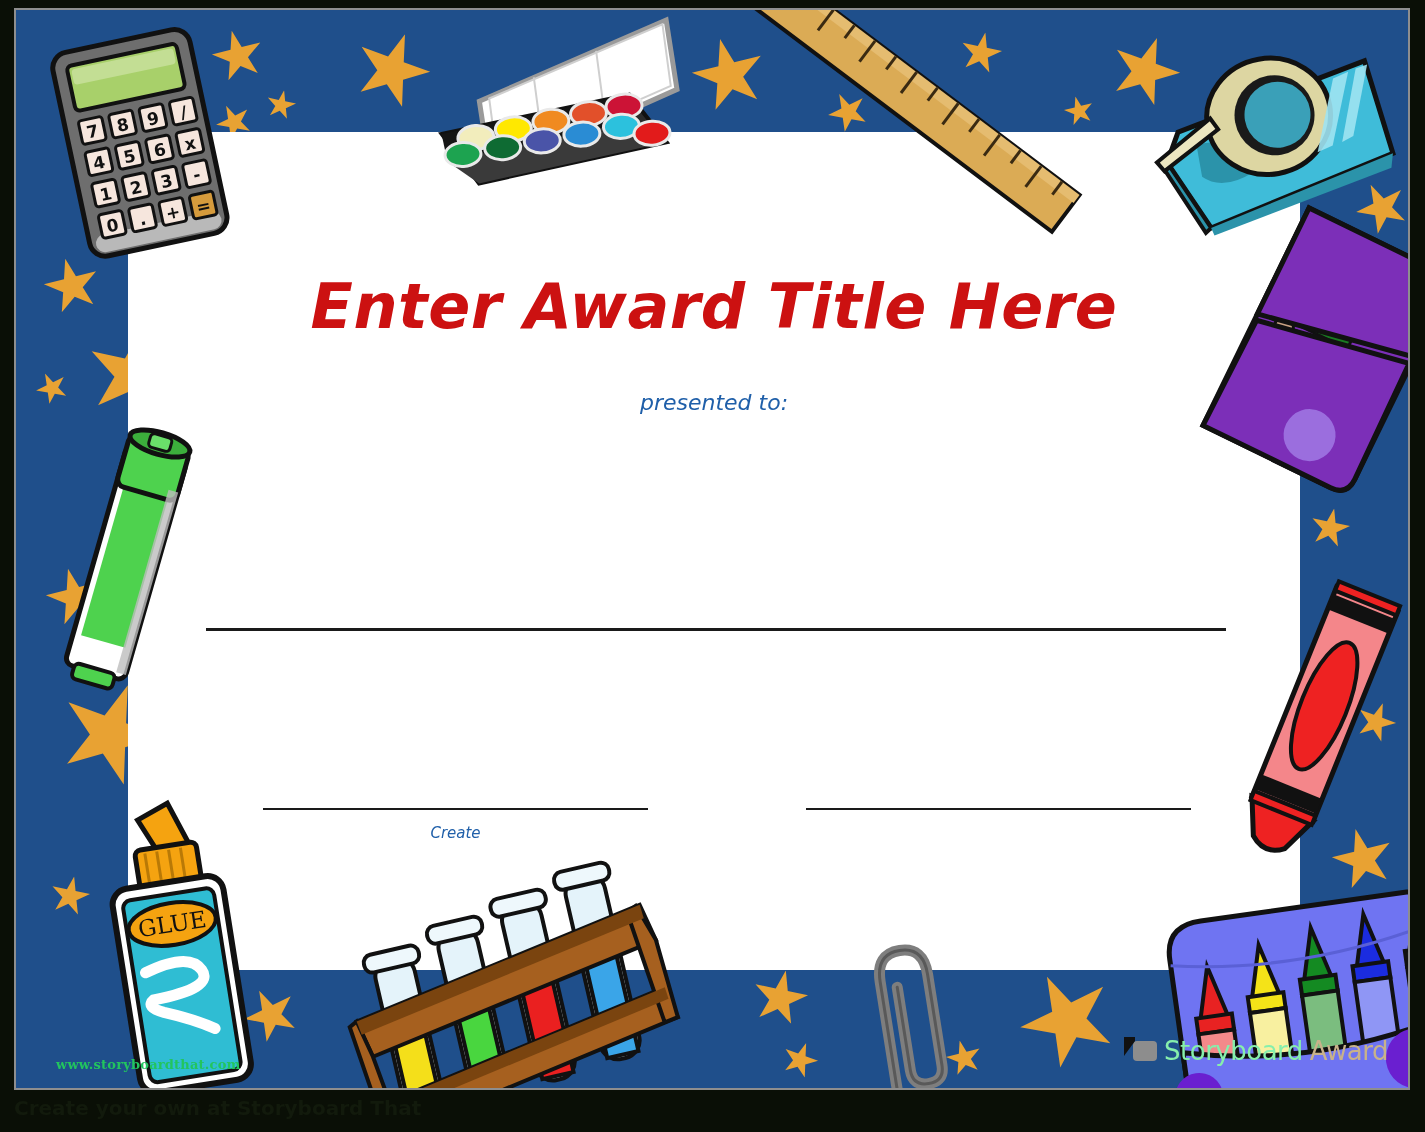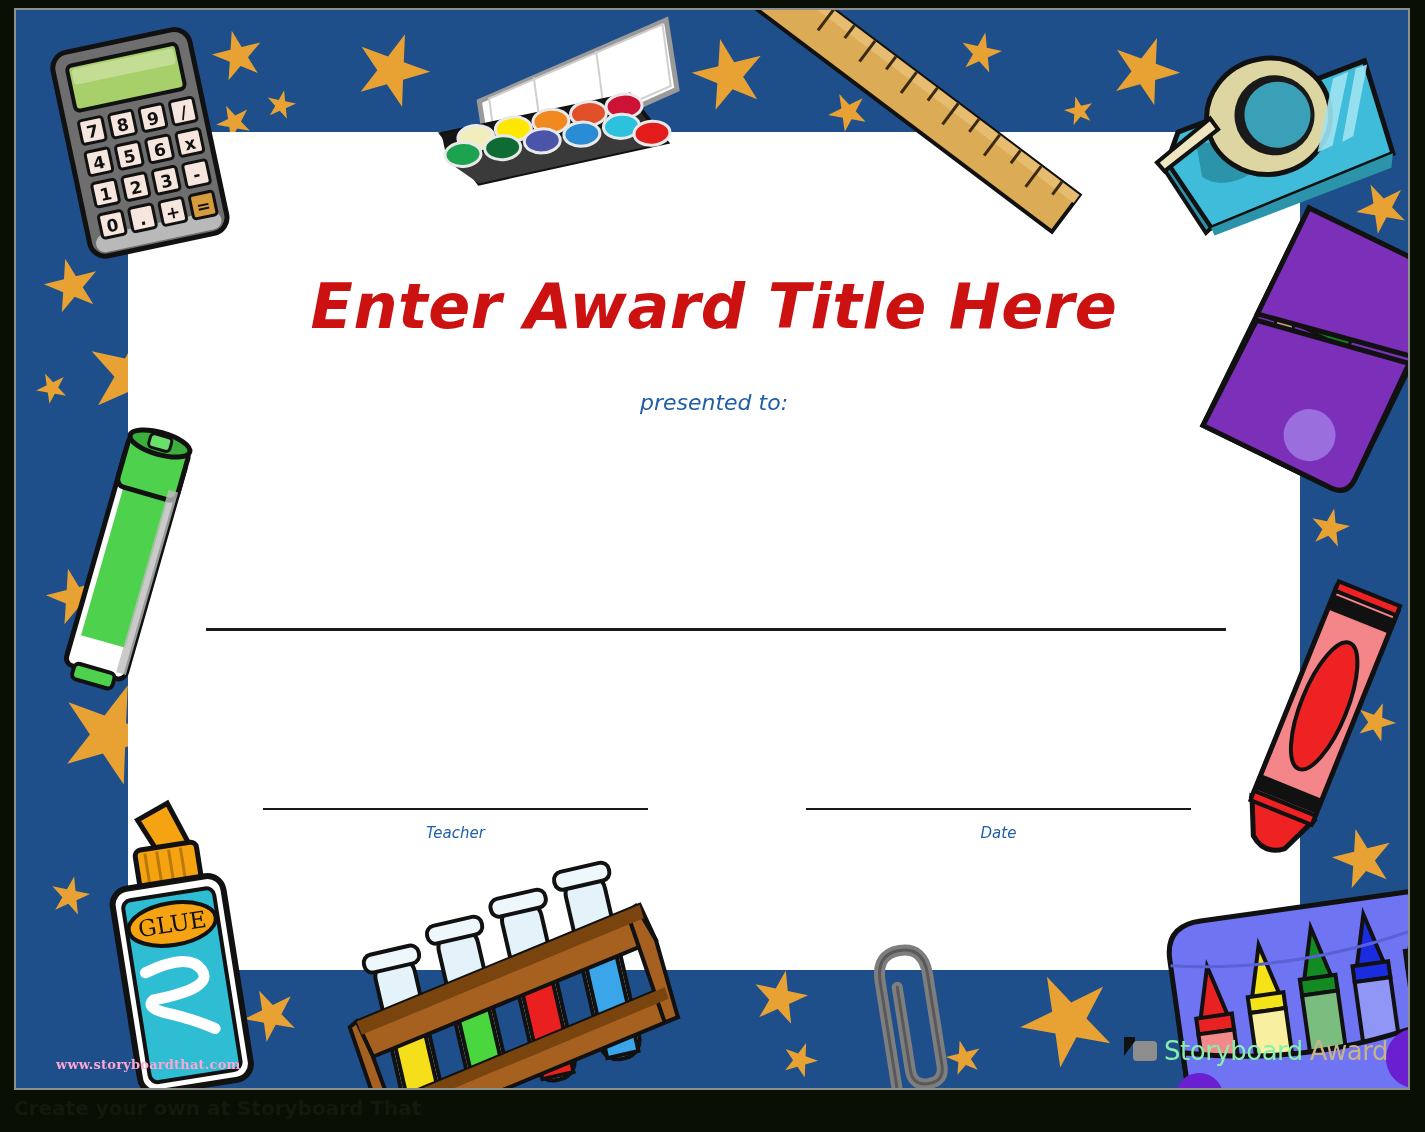--- a/index.html
+++ b/index.html
@@ -84,21 +84,21 @@
   }
   #teacher-label { left: 135px; width: 385px; }
   #date-label    { left: 678px; width: 385px; }
 
   
   #site-url {
     position: absolute; left: 40px; bottom: 16px;
     font-family: "DejaVu Serif", serif;
     font-weight: bold;
     font-size: 13px;
-    color: #f9a8d4;
+    color: #22c55e;
     letter-spacing: 0.2px;
   }
 
   
   #brand-logo {
     position: absolute; right: 20px; bottom: 22px;
     display: flex; align-items: center; gap: 7px;
     font-family: "DejaVu Sans", sans-serif;
     font-size: 26px;
     letter-spacing: -0.5px;
@@ -466,22 +466,21 @@
     </div>
 
     <div id="text-layer">
       <div id="award-title">Enter Award Title Here</div>
       <div id="presented-to">presented to:</div>
       <div id="name-rule"></div>
 
       <div class="sig-rule" id="teacher-rule"></div>
       <div class="sig-rule" id="date-rule"></div>
 
-      <div class="sig-label" id="teacher-label">Teacher</div>
-      <div class="sig-label" id="date-label">Date</div>
+      <div class="sig-label" id="teacher-label">Create</div>
     </div>
 
     <div id="site-url">www.storyboardthat.com</div>
 
     <div id="brand-logo">
       <span id="brand-bubble"></span>
       <span id="brand-storyboard">Storyboard</span>
       <span id="brand-that">Award</span>
     </div>
 

